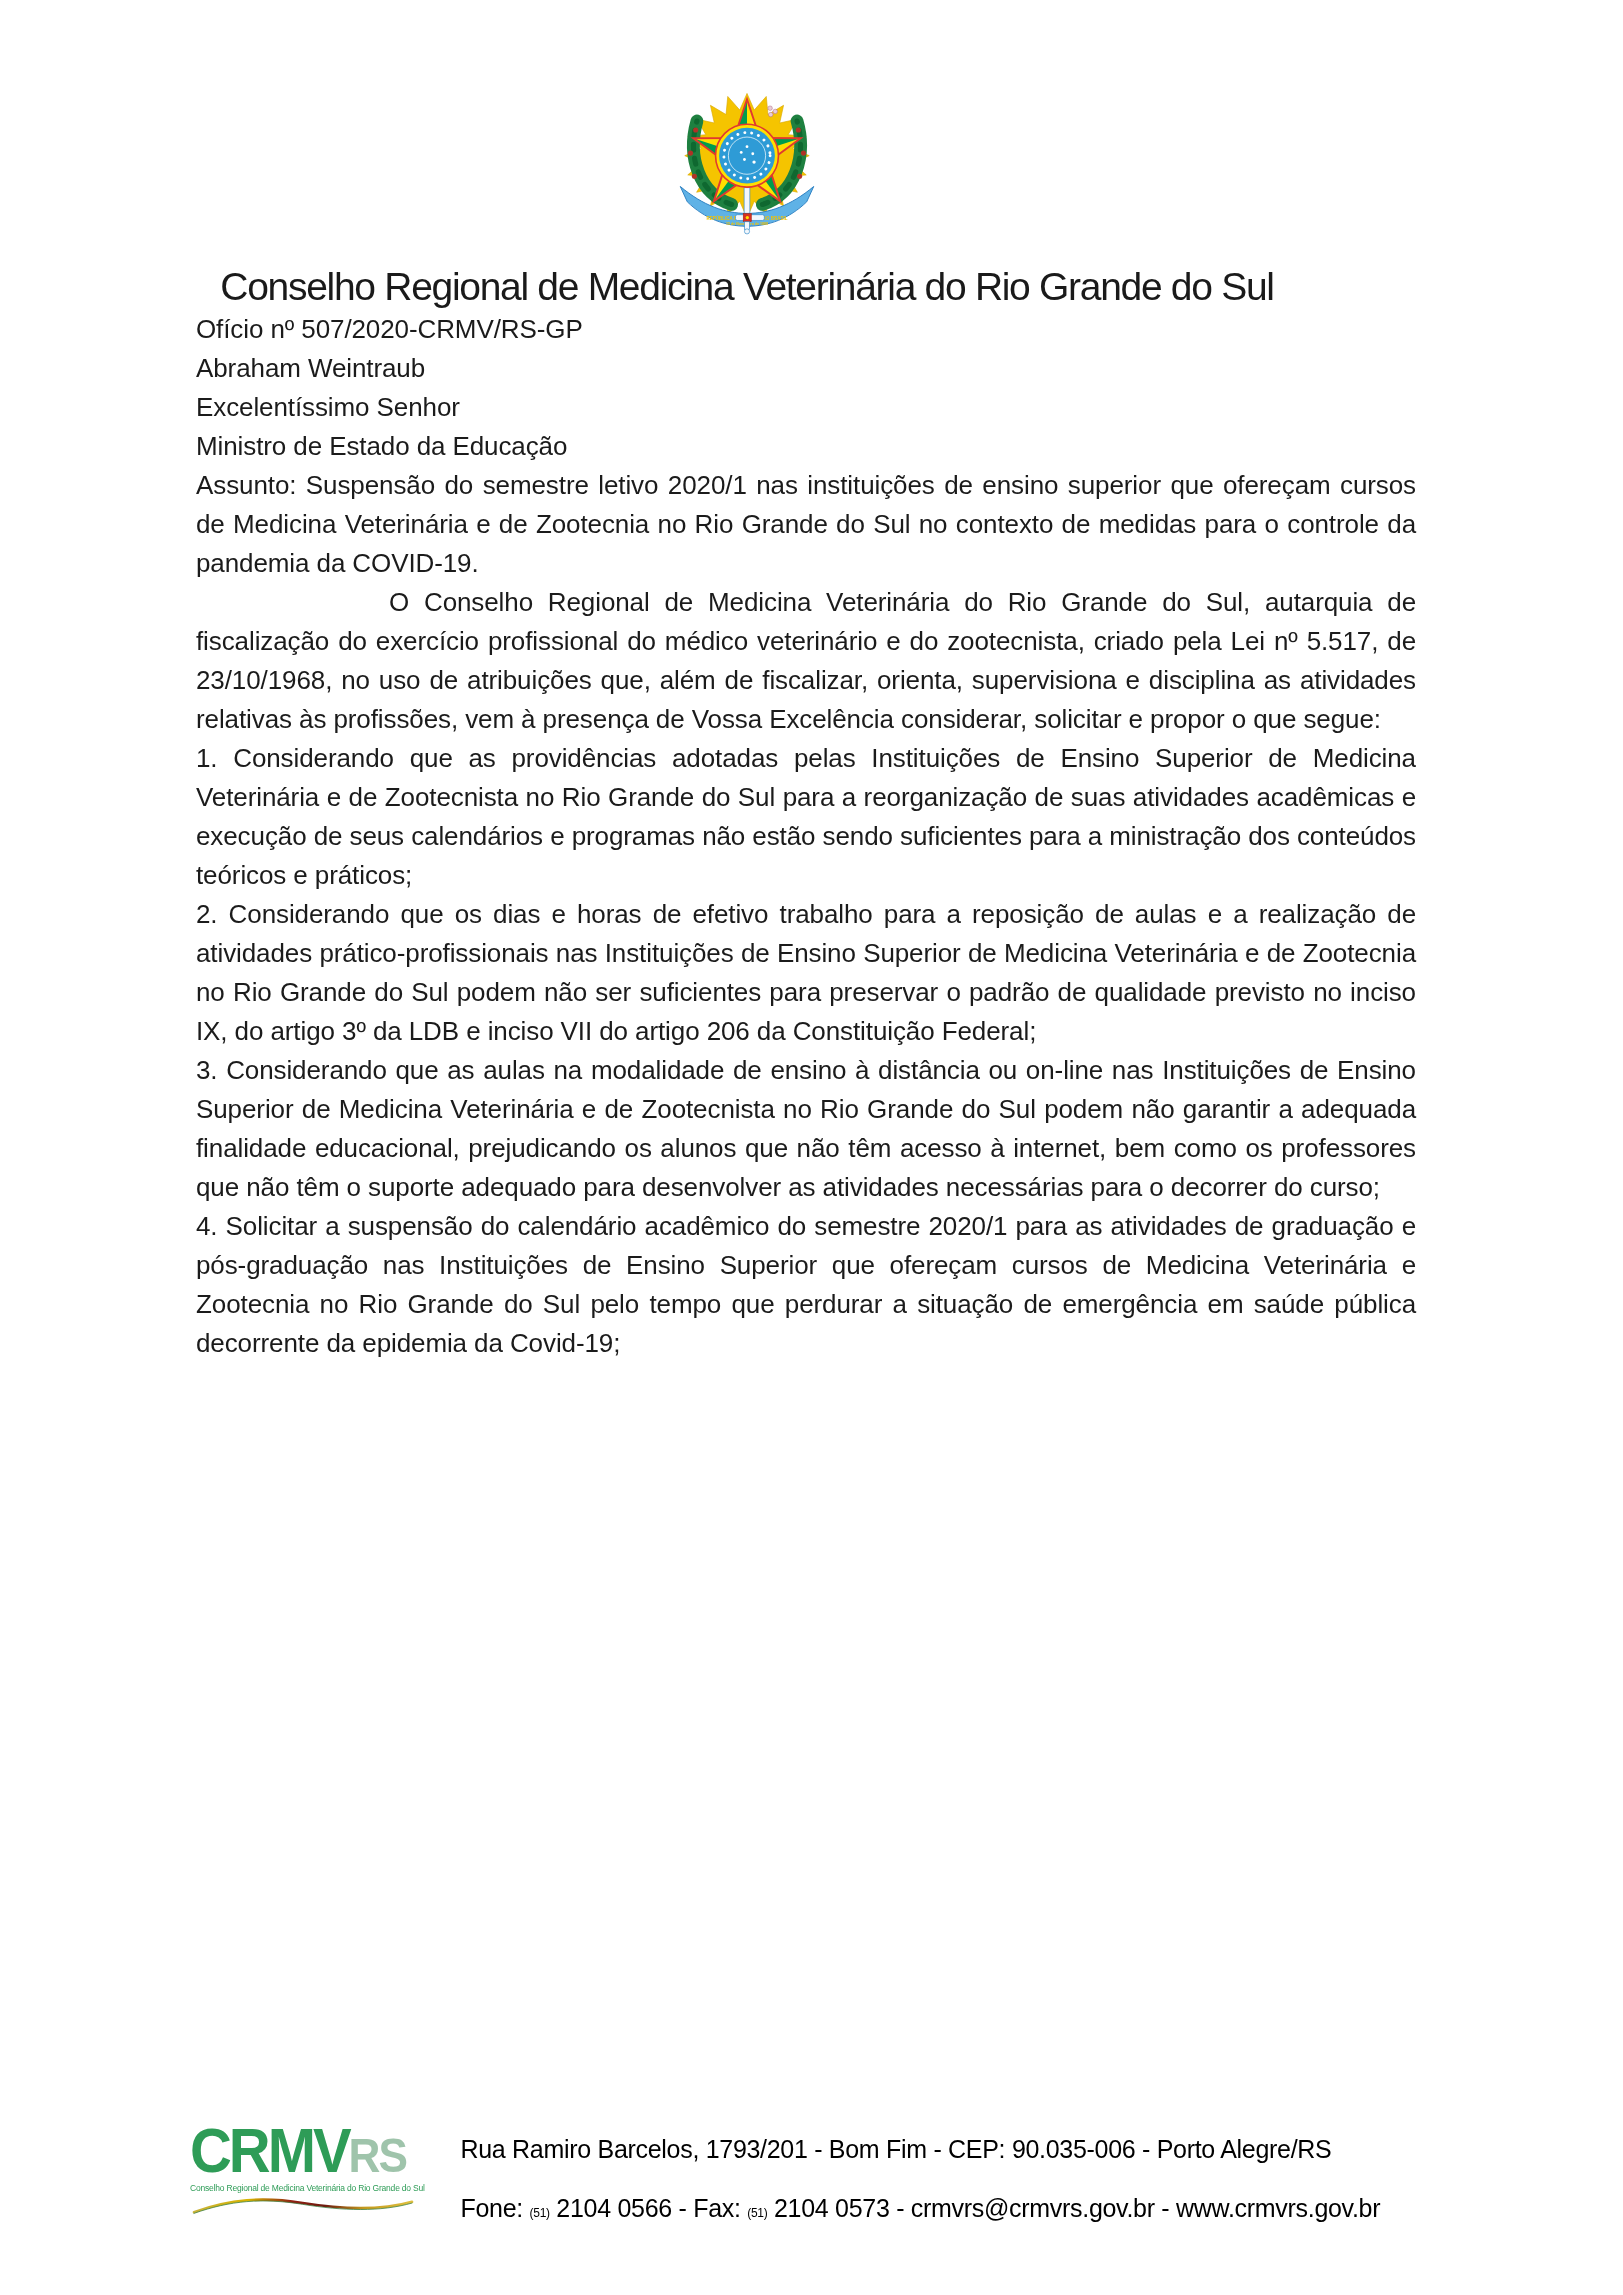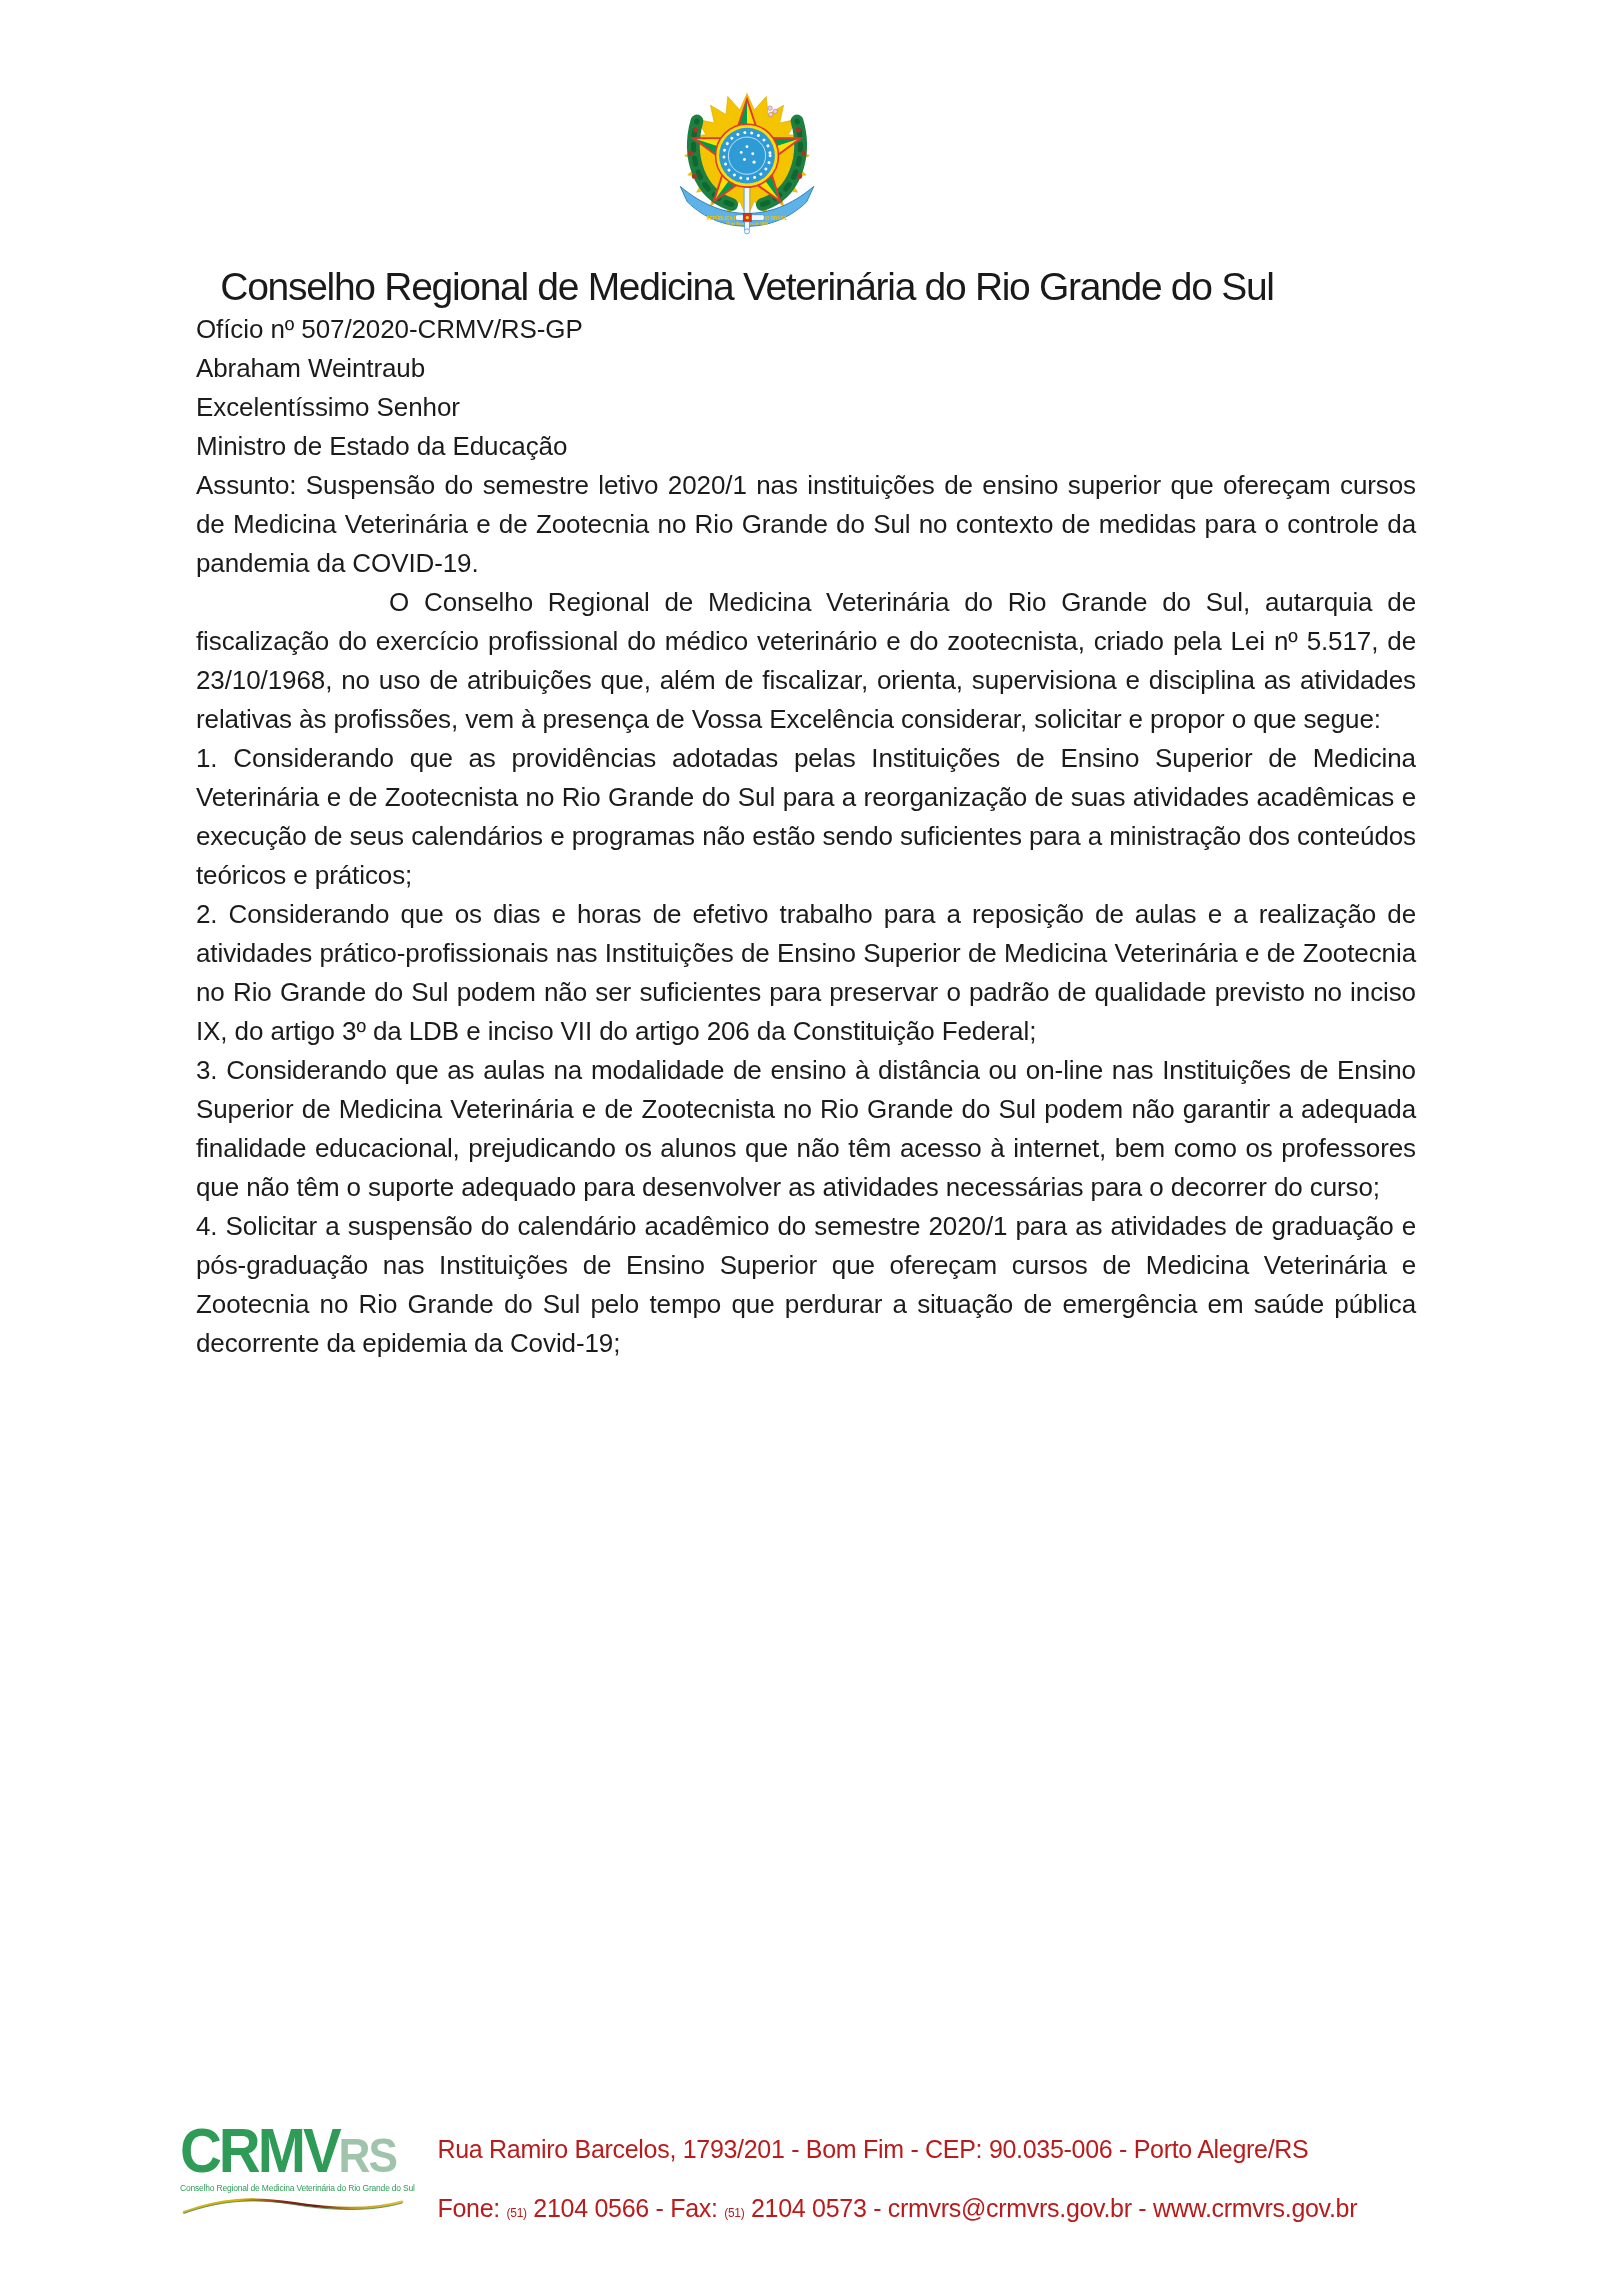--- a/index.html
+++ b/index.html
@@ -29,31 +29,31 @@
   .dateline  { margin-top:6.5px; text-align:right; }
   .addressee { margin-top:38px; line-height:37px; }
   .addressee span { display:block; }
   .subject   { margin-top:119px; font-weight:400; text-align:justify; }
   .salutation{ margin-top:68px; text-indent:193px; }
   .opening   { margin-top:41px; text-align:justify; text-indent:193px; }
   .item      { margin-top:37px; text-align:justify; }
   .item .lead { font-weight:400; }
 
   
-  .footer { position:absolute; left:180px; top:2121px; display:flex; align-items:flex-start; }
+  .footer { position:absolute; left:190px; top:2121px; display:flex; align-items:flex-start;gap:13px; }
   .footer-logo { width:230px; flex:0 0 auto; }
   .logo-row { transform:scaleX(0.92); transform-origin:left center; white-space:nowrap; line-height:0.95; }
   .crmv { font-size:63px; font-weight:700; color:#2E9C57; letter-spacing:-3.3px; }
   .rs   { font-size:48px; font-weight:700; color:#9FC4AB; letter-spacing:-2px; }
   .tagline {
     margin-top:2px; font-size:8.5px; color:#2E9C57;
     letter-spacing:-0.2px; white-space:nowrap; font-weight:400;
   }
   .wave { display:block; margin-top:1.3px; }
-  .footer-info { margin-left:27.5px; padding-top:14.4px; font-size:25px; letter-spacing:-0.3px; color:#b91c1c; white-space:nowrap; }
+  .footer-info { margin-left:27.5px; padding-top:14.4px; font-size:25px; letter-spacing:-0.3px; color:#000000; white-space:nowrap; }
   .footer-line { line-height:29px; }
   .footer-line + .footer-line { margin-top:30px; }
   .area-code { font-size:12px; }
 </style>
 </head>
 <body>
 
 <div class="page">
 
   <svg class="emblem" width="154" height="157" viewBox="0 0 240 240" aria-hidden="true">

